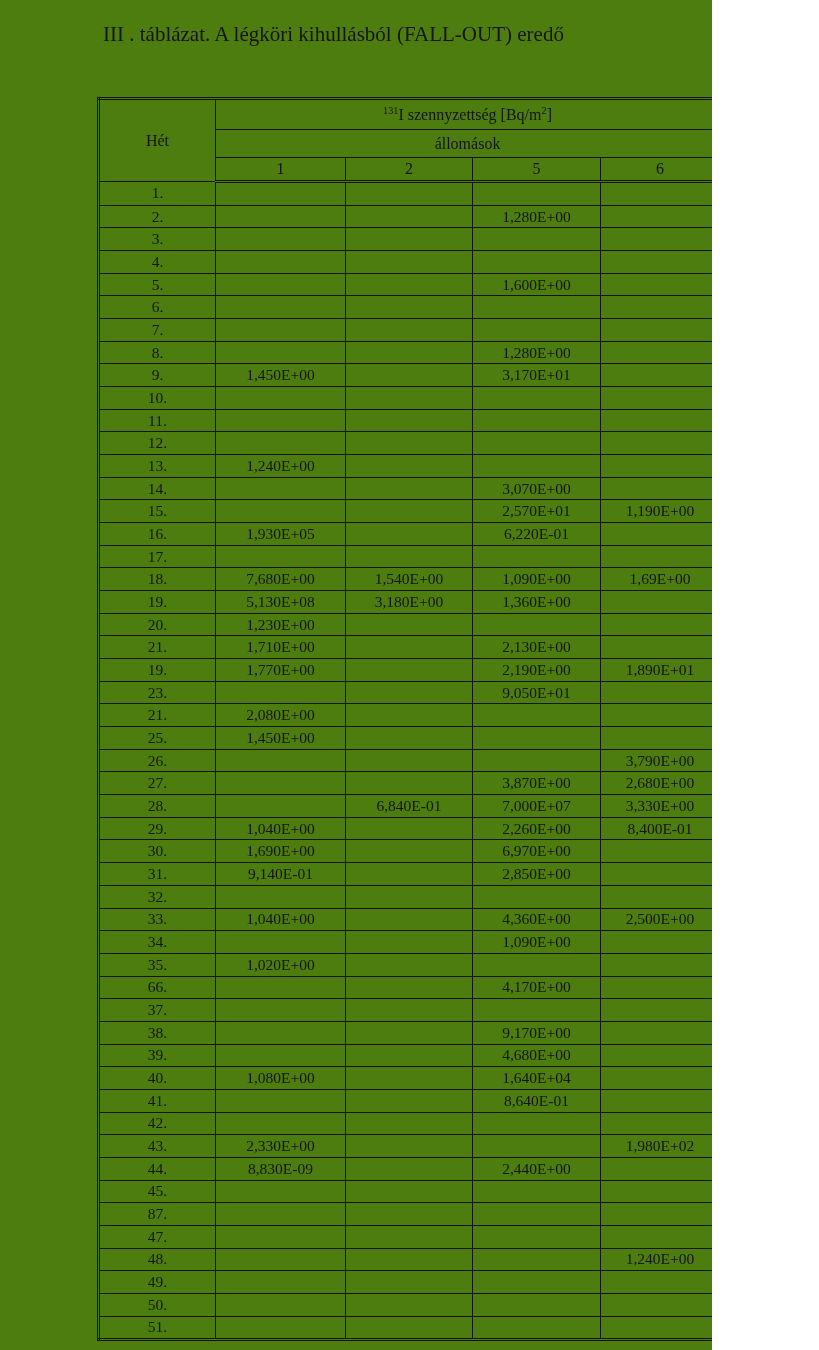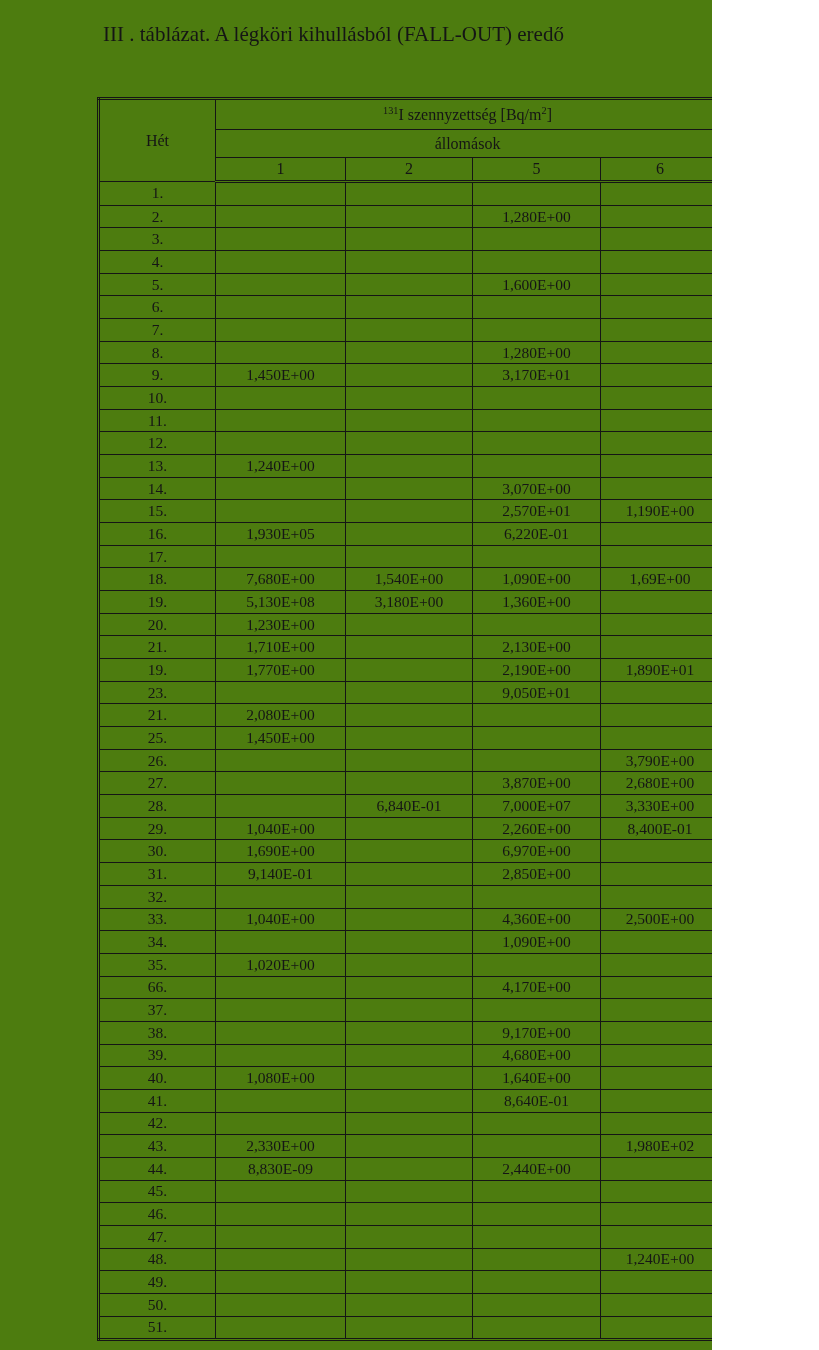--- a/index.html
+++ b/index.html
@@ -360,21 +360,21 @@
           <td>39.</td>
           <td></td>
           <td></td>
           <td>4,680E+00</td>
           <td></td>
         </tr>
         <tr>
           <td>40.</td>
           <td>1,080E+00</td>
           <td></td>
-          <td>1,640E+00</td>
+          <td>1,640E+04</td>
           <td></td>
         </tr>
         <tr>
           <td>41.</td>
           <td></td>
           <td></td>
           <td>8,640E-01</td>
           <td></td>
         </tr>
         <tr>
@@ -399,21 +399,21 @@
           <td></td>
         </tr>
         <tr>
           <td>45.</td>
           <td></td>
           <td></td>
           <td></td>
           <td></td>
         </tr>
         <tr>
-          <td>46.</td>
+          <td>87.</td>
           <td></td>
           <td></td>
           <td></td>
           <td></td>
         </tr>
         <tr>
           <td>47.</td>
           <td></td>
           <td></td>
           <td></td>

